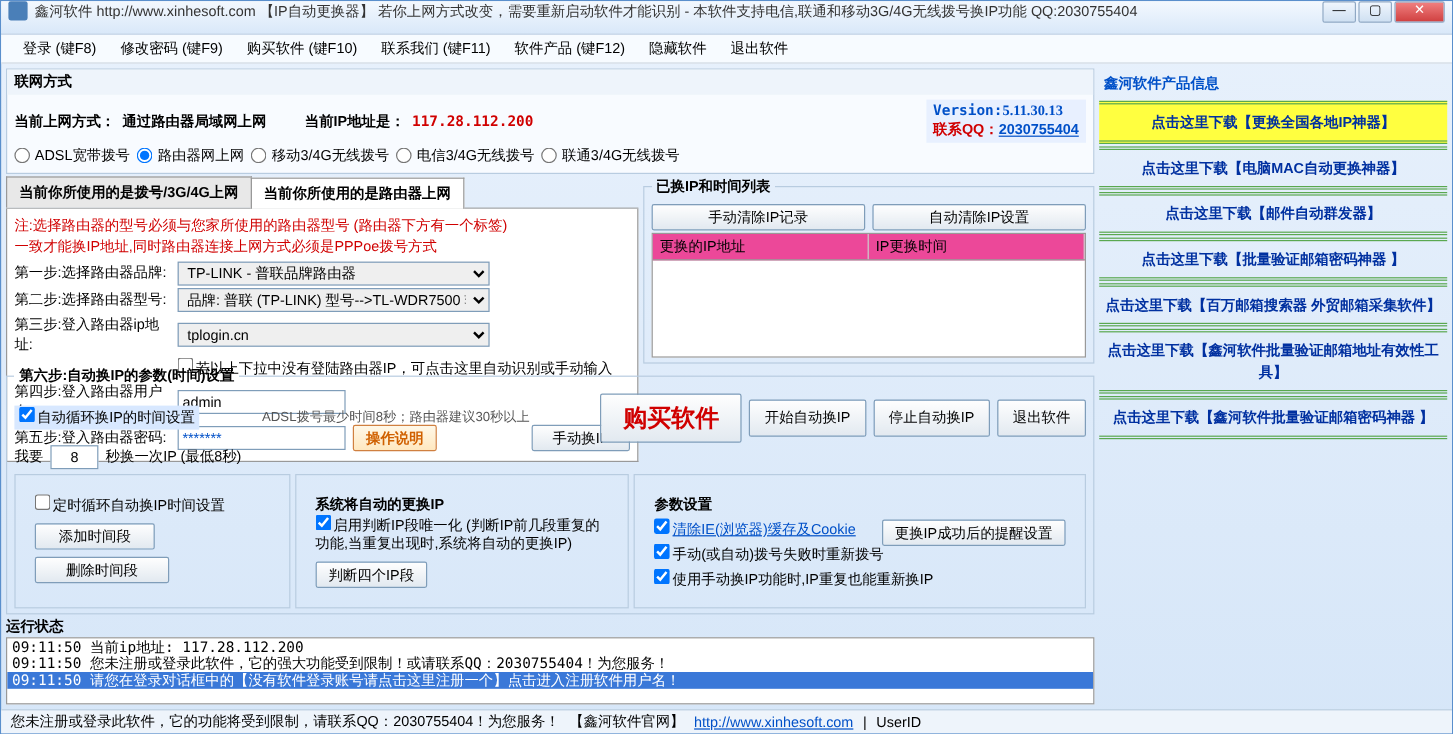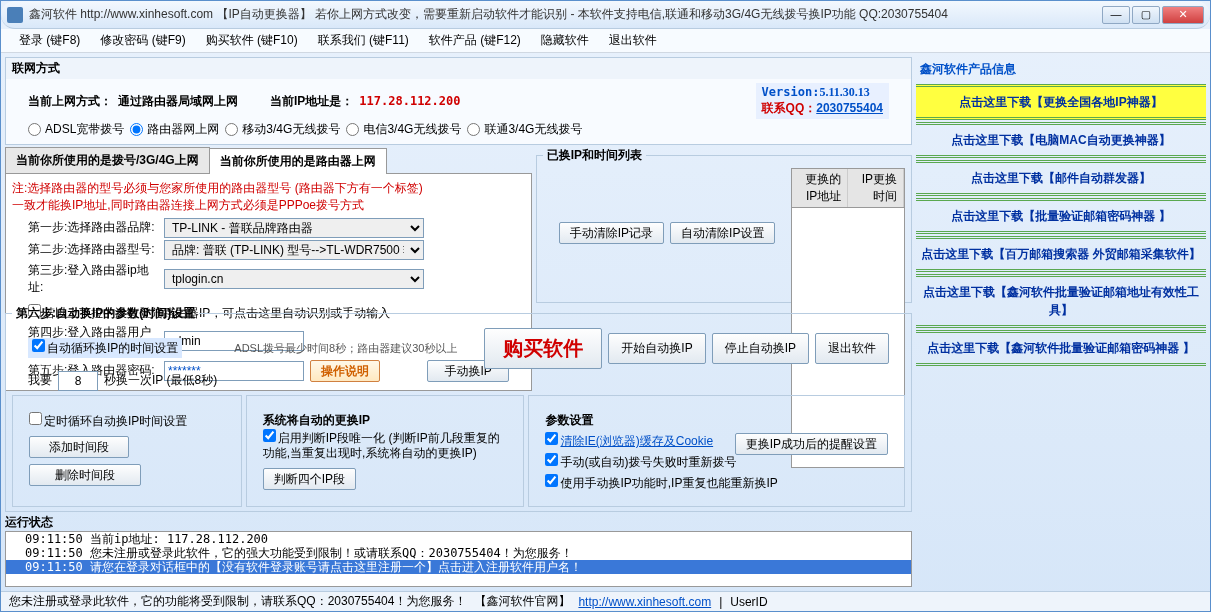--- a/index.html
+++ b/index.html
@@ -1,54 +1,54 @@
 <!DOCTYPE html>
 <html><head>
 <meta charset="utf-8">
 <style>
 * { box-sizing: border-box; }
 body { margin:0; font-family:"Microsoft YaHei","SimSun",sans-serif; font-size:12px; background:#fff; }
 .window { width:1211px; height:612px; border:1px solid #5a8fcc; background:linear-gradient(#e8f1fc,#d6e6f8); position:relative; }
-.titlebar { height:28px; display:flex; align-items:center; padding:0 6px; background:linear-gradient(#f3f8fe,#d9e8f9); border-bottom:1px solid #b8cce0;border-radius:14px; }
+.titlebar { height:28px; display:flex; align-items:flex-start; padding:0 6px; background:linear-gradient(#f3f8fe,#d9e8f9); border-bottom:1px solid #b8cce0; }
 .titlebar-icon { width:16px; height:16px; background:#4a7fb8; border-radius:2px; margin-right:6px; }
 .title-text { flex:1; color:#333; white-space:nowrap; overflow:hidden; }
 .win-btns { display:flex; gap:2px; }
 .win-btn { width:28px; height:18px; border:1px solid #8fa8c4; background:linear-gradient(#f0f6fd,#cfe0f2); border-radius:2px; text-align:center; line-height:15px; font-size:11px; cursor:pointer; }
 .win-btn.close { background:linear-gradient(#f08080,#d04040); color:#fff; width:42px; }
 .menubar { height:24px; display:flex; align-items:center; padding:0 10px; gap:4px; background:#f7fbff; border-bottom:1px solid #d0d8e2; }
 .menu-item { padding:2px 8px; cursor:pointer; }
 .body { display:flex; height:calc(100% - 28px - 24px - 20px); padding:4px; gap:4px; }
 .left-col { flex:1; display:flex; flex-direction:column; gap:2px; }
 .right-col { width:290px; }
 .group { border:1px solid #b8cce0; padding:4px 6px; background:#f8fbff; }
 .group-title { font-weight:bold; margin:-4px -6px 4px -6px; padding:2px 6px; background:#eef4fb; }
-.row { display:flex; align-items:center; gap:6px; margin:2px 16px; flex-wrap:wrap; }
+.row { display:flex; align-items:center; gap:6px; margin:2px 0; flex-wrap:wrap; }
 .bold { font-weight:bold; }
 .red { color:#d00000; font-weight:bold; }
 .blue { color:#0050c8; font-weight:bold; }
 .radio { display:flex; align-items:center; gap:2px; }
 input[type=radio],input[type=checkbox]{ margin:0 2px 0 0; }
 .tabs { display:flex; border-bottom:1px solid #999; }
 .tab { padding:4px 10px; border:1px solid #999; border-bottom:none; background:#e8e8e8; margin-right:-1px; cursor:pointer; font-weight:bold; }
 .tab.active { background:#fff; position:relative; top:1px; }
 .tab-body { border:1px solid #999; border-top:none; padding:6px; background:#fff; }
 .warn { color:#d00000; line-height:1.4; margin-bottom:4px; }
 .lbl { width:130px; display:inline-block; }
 select,input[type=text],input[type=password] { border:1px solid #7f9db9; padding:1px 3px; font-size:12px; height:20px; }
 select { width:260px; }
 .btn { border:1px solid #7f9db9; background:linear-gradient(#fefefe,#e2e9f0); padding:2px 10px; cursor:pointer; border-radius:2px; font-size:12px; height:22px; }
 .btn-orange { color:#d06000; font-weight:bold; border-color:#d08040; background:linear-gradient(#fff8e8,#ffe8c0); }
 .buy-btn { font-size:20px; color:#d00000; font-family:"KaiTi","STKaiti",serif; padding:6px 18px; height:auto; font-weight:bold; }
 .mid-row { display:flex; gap:4px; }
 .mid-box { border:1px solid #b8cce0; padding:16px; flex:1; }
 .table-box { border:1px solid #999; height:300px; background:#fff; }
-.th { display:flex; border-bottom:1px solid #999; background:#e5e5e5;text-align:right; }
+.th { display:flex; border-bottom:1px solid #999; background:#ec4899; }
 .th > div { flex:1; padding:2px 6px; border-right:1px solid #ccc; }
 .log { border:1px solid #999; background:#fff; height:56px; overflow:hidden; font-family:"SimSun",monospace; font-size:12px; line-height:14px; }
-.log-line { white-space:nowrap; padding:0 19px; }
+.log-line { white-space:nowrap; padding:0 4px; }
 .log-line.sel { background:#3a78d8; color:#fff; }
 .promo-head { font-weight:bold; color:#0050c8; padding:4px; }
 .promo-list { }
 .promo-item { border-top:3px double #5aa850; border-bottom:3px double #5aa850; padding:6px 4px; margin:2px 0; color:#0030a0; font-weight:bold; text-align:center; line-height:1.5; cursor:pointer; }
 .promo-item.hl { background:#ffff40; }
 .statusbar { height:20px; border-top:1px solid #b8cce0; background:#eef4fb; display:flex; align-items:center; padding:0 8px; gap:8px; font-size:12px; }
 .link { color:#0050c8; text-decoration:underline; cursor:pointer; }
 .small { font-size:11px; color:#555; }
 fieldset { border:1px solid #b8cce0; padding:4px 6px; margin:0; }
 legend { font-weight:bold; padding:0 4px; }
@@ -152,21 +152,21 @@
                 <span class="lbl">第五步:登入路由器密码:</span>
               <input type="text" style="width: 140px; color: rgb(0, 80, 200);" value="*******">
               <button class="btn btn-orange">操作说明</button>
               <span style="flex:1"></span>
               <button class="btn" style="padding:2px 16px">手动换IP</button>
             </div>
           </div>
         </div>
 
         <div style="flex:1;">
-          <fieldset style="height:100%; display:flex; flex-direction:row;">
+          <fieldset style="height:100%; display:flex; flex-direction:column;">
             <legend>已换IP和时间列表</legend>
             <div class="row">
               <button class="btn" style="flex:1">手动清除IP记录</button>
               <button class="btn" style="flex:1">自动清除IP设置</button>
             </div>
             <div class="table-box" style="flex:1">
               <div class="th">
                 <div>更换的IP地址</div>
                 <div>IP更换时间</div>
               </div>

